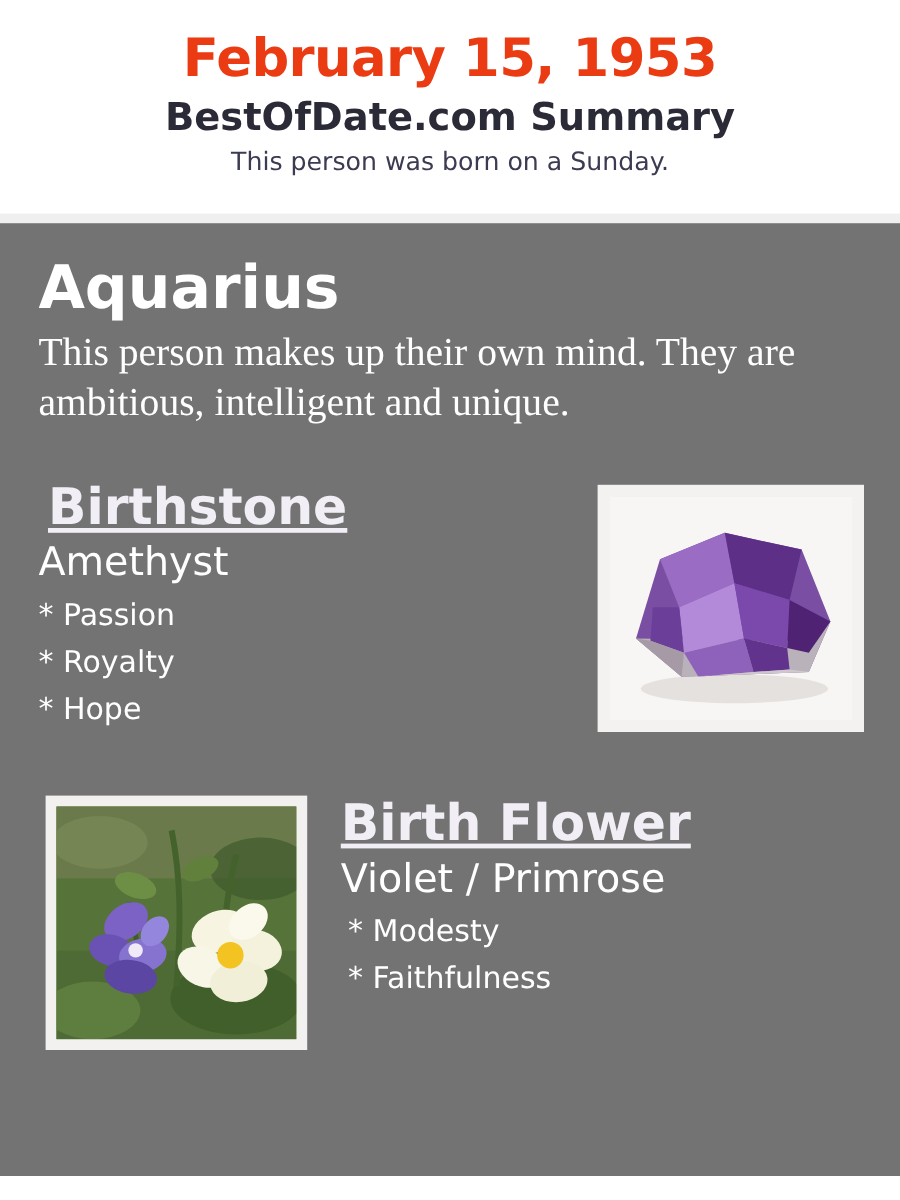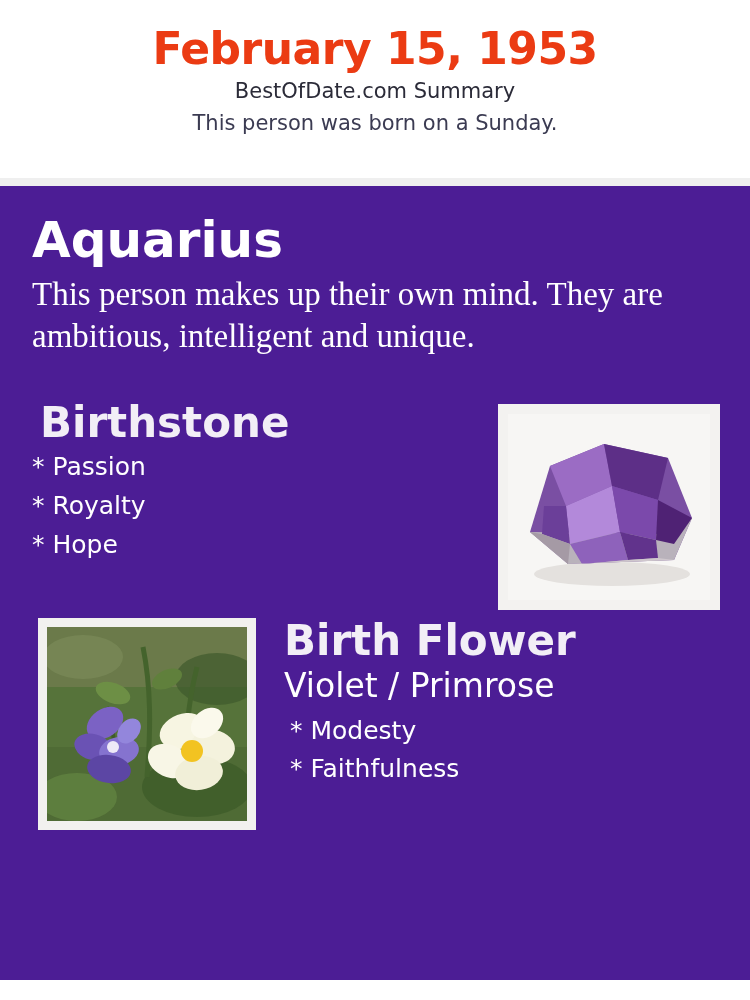--- a/index.html
+++ b/index.html
@@ -30,39 +30,39 @@
   .header-date {
     color: #eb3b13;
     font-size: 44px;
     font-weight: bold;
     line-height: 1.05;
     margin: 0 0 8px 0;
     letter-spacing: -0.5px;
   }
   .header-subtitle {
     color: #2b2b38;
-    font-size: 21px;
-    font-weight: normal;
+    font-size: 32px;
+    font-weight: bold;
     line-height: 1.1;
     margin: 0 0 8px 0;
   }
   .header-note {
     color: #3b3b52;
     font-size: 21px;
     line-height: 1.15;
     margin: 0;
   }
   .divider {
     height: 8px;
     background: #efefef;
     width: 100%;
   }
   
   .body-panel {
-    background: #4c1d95;
+    background: #737373;
     padding: 22px 32px 0 32px;
     box-sizing: border-box;
     height: 794px;
     position: relative;
     overflow: hidden;
   }
   .zodiac-title {
     color: #ffffff;
     font-size: 50px;
     font-weight: bold;
@@ -81,20 +81,21 @@
   .birthstone-section {
     margin-top: 42px;
     position: relative;
   }
   .section-title {
     color: #f2eef6;
     font-size: 42px;
     font-weight: bold;
     margin: 0 0 2px 8px;
     line-height: 1.1;
+    text-decoration: underline;
   }
   .section-sub {
     color: #ffffff;
     font-size: 33px;
     margin: 0 0 6px 0;
     line-height: 1.2;
   }
   .trait {
     color: #ffffff;
     font-size: 25px;
@@ -186,20 +187,21 @@
             <path d="M150 86 L184 104 L166 130 L148 126 Z" fill="#4f2274"></path>
             <path d="M62 130 L112 118 L120 146 L74 150 Z" fill="#8e62bb"></path>
             <path d="M112 118 L148 126 L150 144 L120 146 Z" fill="#61338c"></path>
             <path d="M36 92 L58 92 L62 130 L34 120 Z" fill="#6b3f99"></path>
             <path d="M74 150 L120 146 L150 144 L166 146 L60 150 Z" fill="#cfc7cd"></path>
             <path d="M22 118 L34 120 L62 130 L60 150 Z" fill="#a59aa5"></path>
           </svg>
         </div>
       </div>
       <div class="section-title">Birthstone</div>
+      <div class="section-sub">Amethyst</div>
       <div class="trait">* Passion</div>
       <div class="trait">* Royalty</div>
       <div class="trait">* Hope</div>
     </div>
 
     <div class="flower-section">
       <div class="flower-photo">
         <div class="flower-img">
           <svg viewBox="0 0 200 194" width="100%" height="100%" preserveAspectRatio="xMidYMid meet">
             <rect x="0" y="0" width="200" height="194" fill="#5d7b3c"></rect>

